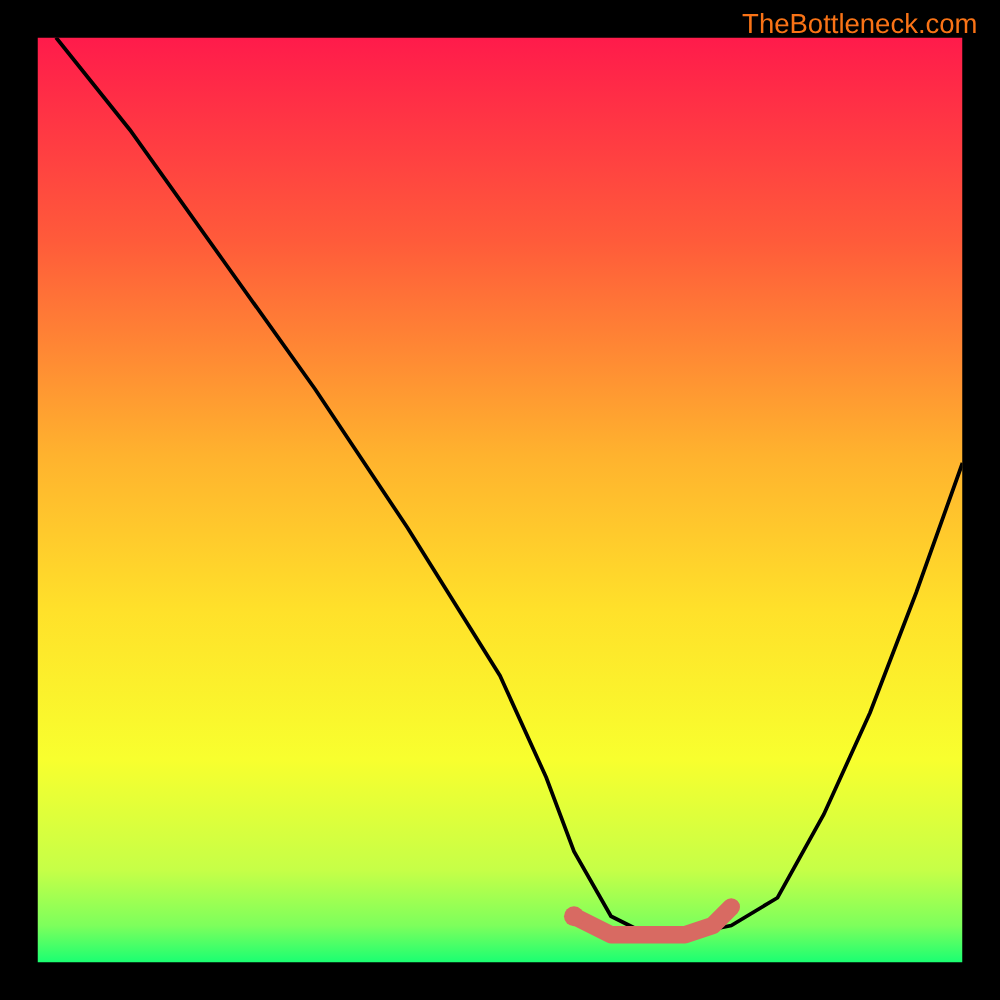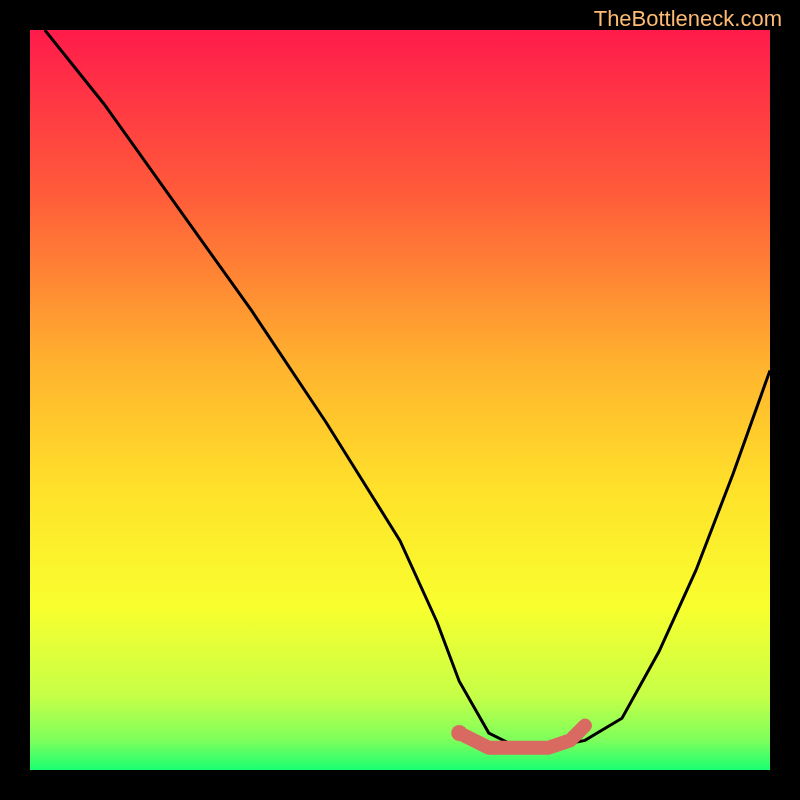--- a/index.html
+++ b/index.html
@@ -8,21 +8,21 @@
     width: 800px;
     height: 800px;
     background: #000;
     position: relative;
     font-family: Arial, sans-serif;
   }
   .attribution {
     position: absolute;
     top: 6px;
     right: 18px;
-    color: #fdba74;
+    color: #f97316;
     font-size: 22px;
     font-weight: 500;
     z-index: 10;
   }
   .plot-area {
     position: absolute;
     left: 30px;
     top: 30px;
     width: 740px;
     height: 740px;

